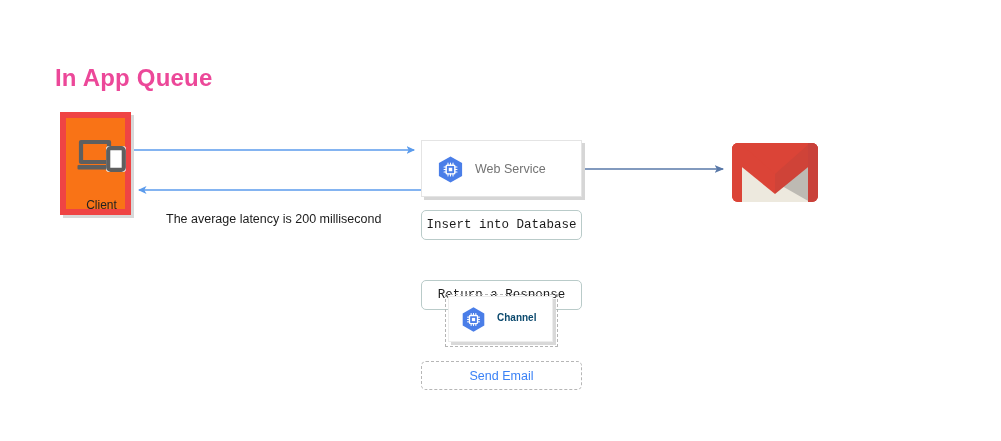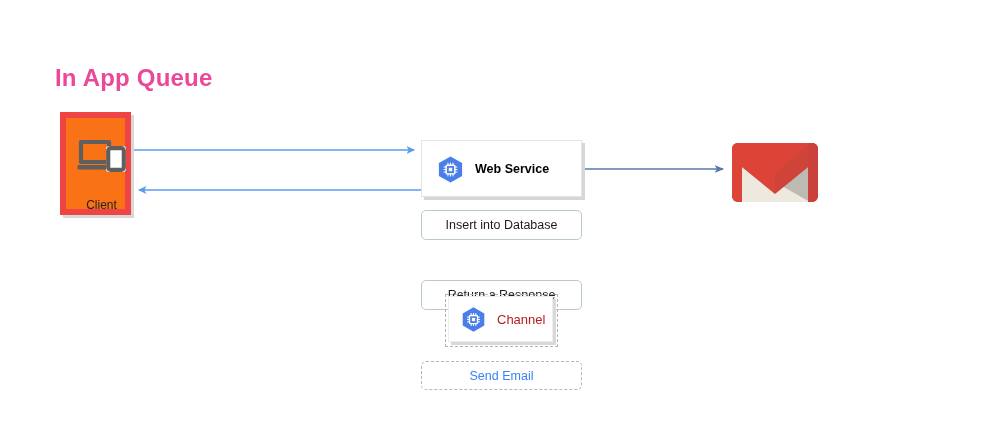--- a/index.html
+++ b/index.html
@@ -80,40 +80,40 @@
     left: 14px;
     top: 14px;
     width: 29px;
     height: 29px;
   }
   .ws-label {
     position: absolute;
     left: 53px;
     top: 21px;
     font-size: 12.5px;
-    color: #000000;
-    white-space: nowrap;
-    font-weight: bold;
+    color: #737373;
+    white-space: nowrap;
   }
 
   
   .step-box {
     position: absolute;
     left: 421px;
     width: 161px;
     height: 30px;
     background: #ffffff;
     border: 1px solid #b9cbc9;
     border-radius: 5px;
     box-sizing: border-box;
     display: flex;
     align-items: center;
     justify-content: center;
     font-size: 12.5px;
     color: #1c1c1c;
+    font-family: Liberation Mono, monospace;
   }
   .step-db { top: 210px; }
   .step-resp { top: 251px; margin-top: 29px; }
 
   
   .channel-outer {
     position: absolute;
     left: 445px;
     top: 294px;
     width: 113px;
@@ -136,23 +136,24 @@
     position: absolute;
     left: 11px;
     top: 9px;
     width: 27px;
     height: 27px;
   }
   .channel-label {
     position: absolute;
     left: 48px;
     top: 15px;
-    font-size: 13px;
-    color: #b91c1c;
-    white-space: nowrap;
+    font-size: 10px;
+    color: #0c4a6e;
+    white-space: nowrap;
+    font-weight: bold;
   }
 
   
   .send-email {
     position: absolute;
     left: 421px;
     top: 361px;
     width: 161px;
     height: 29px;
     border: 1px dashed #b6b6b6;
@@ -318,15 +319,16 @@
 
     <path d="M0,14 a6,6 0 0 1 6,-6 l2,0 L43,39 L43,59 L0,24 Z" fill="#db4437"></path>
 
     <path d="M86,14 a6,6 0 0 0 -6,-6 l-2,0 L43,39 L43,59 L86,24 Z" fill="#cf4338"></path>
 
     <path d="M0,14 a6,6 0 0 1 6,-6 l4,0 L10,67 L6,67 a6,6 0 0 1 -6,-6 Z" fill="#db4437"></path>
 
     <path d="M86,14 a6,6 0 0 0 -6,-6 l-4,0 L76,67 L80,67 a6,6 0 0 0 6,-6 Z" fill="#c9413a"></path>
   </svg>
 
+  <div class="latency-note">The average latency is 200 millisecond</div>
 
 
 </div>
 
 </body></html>

